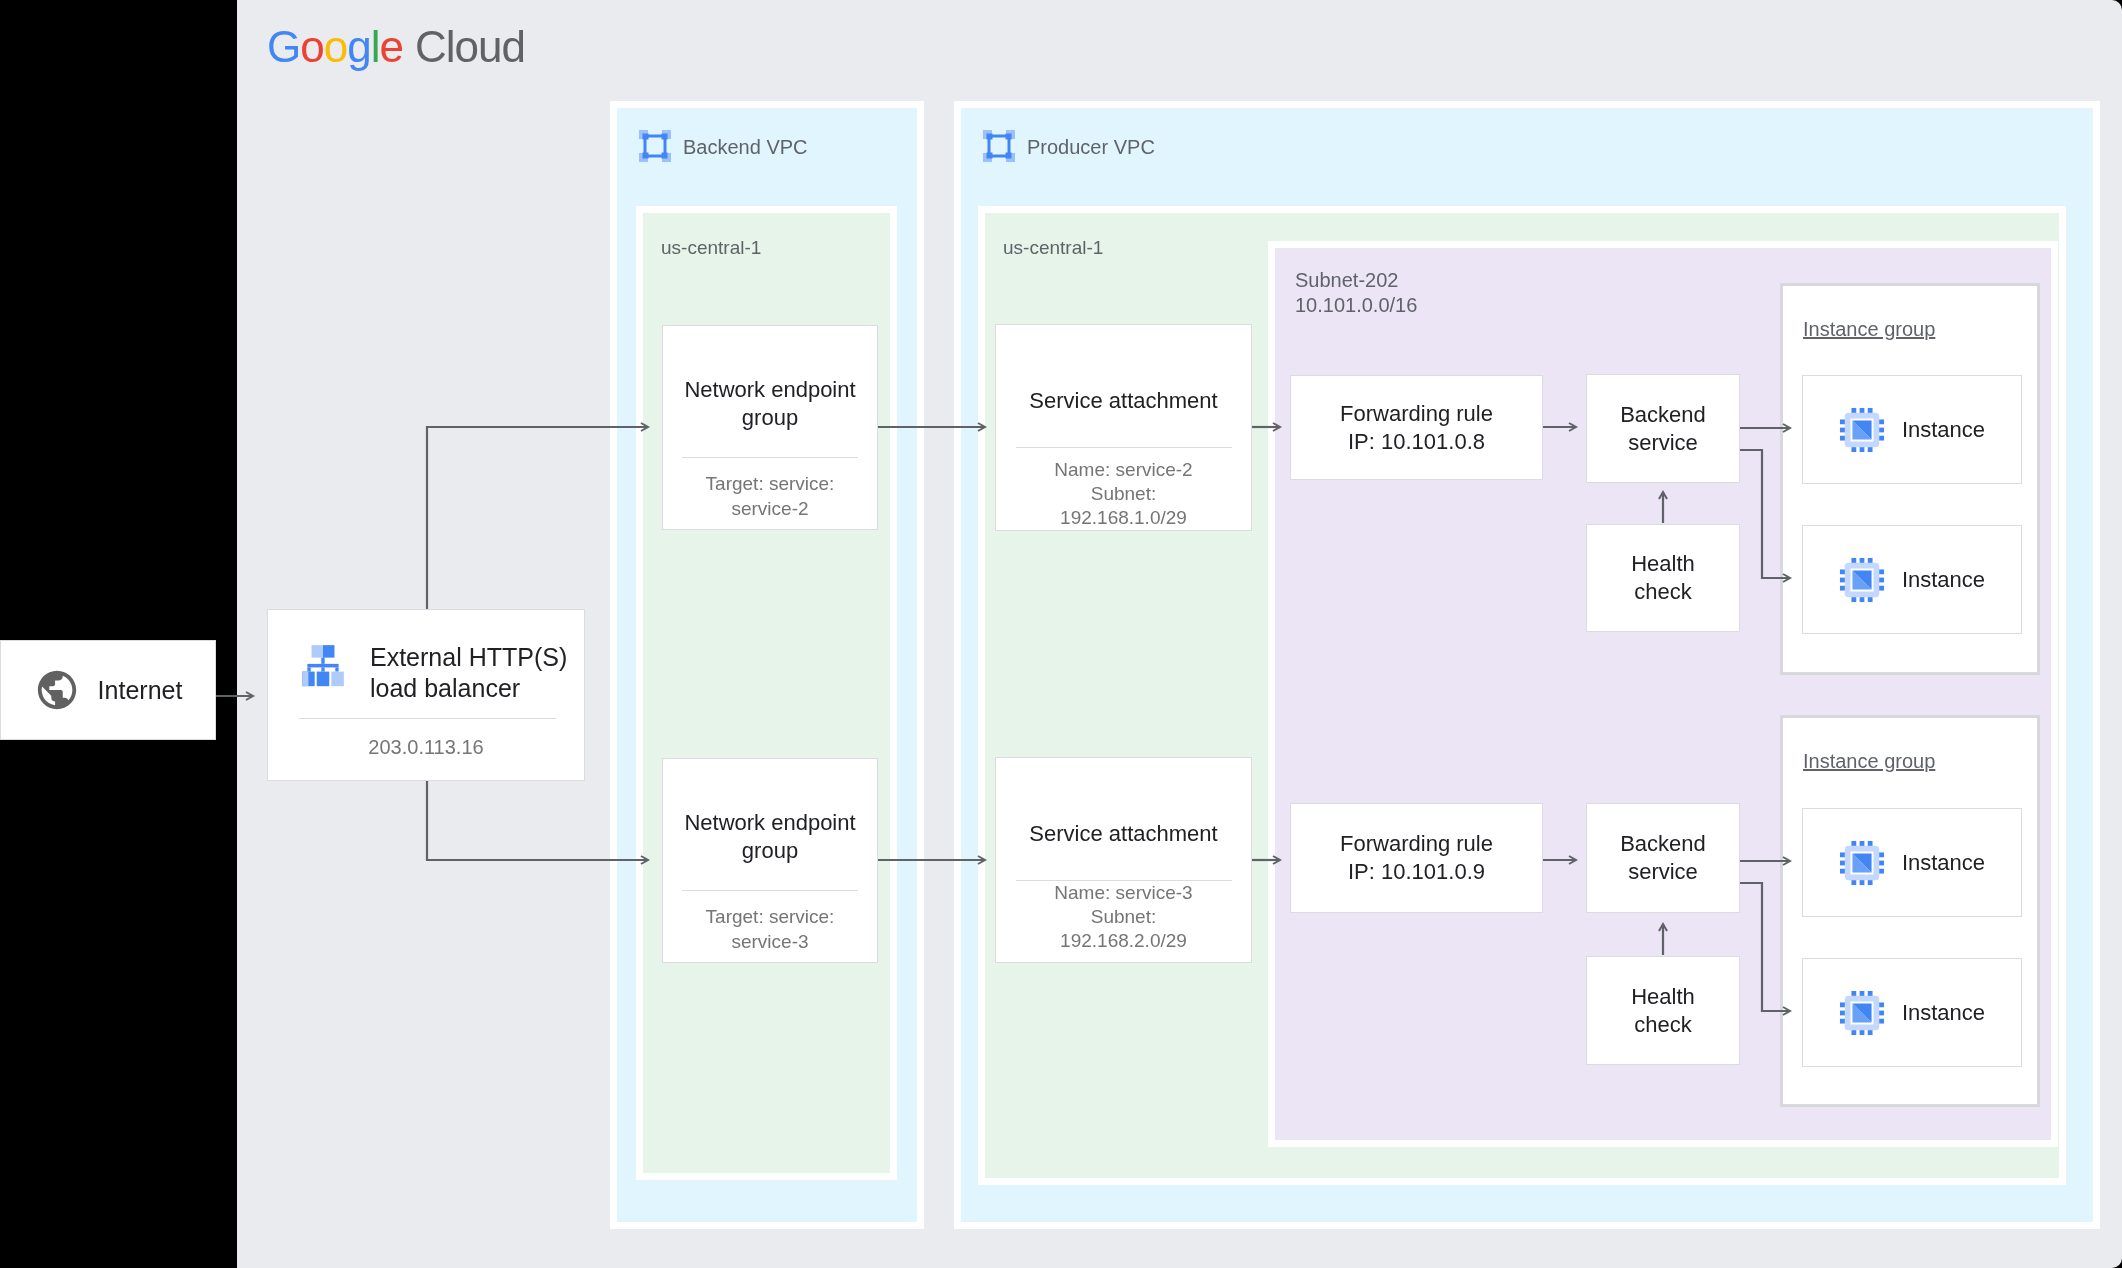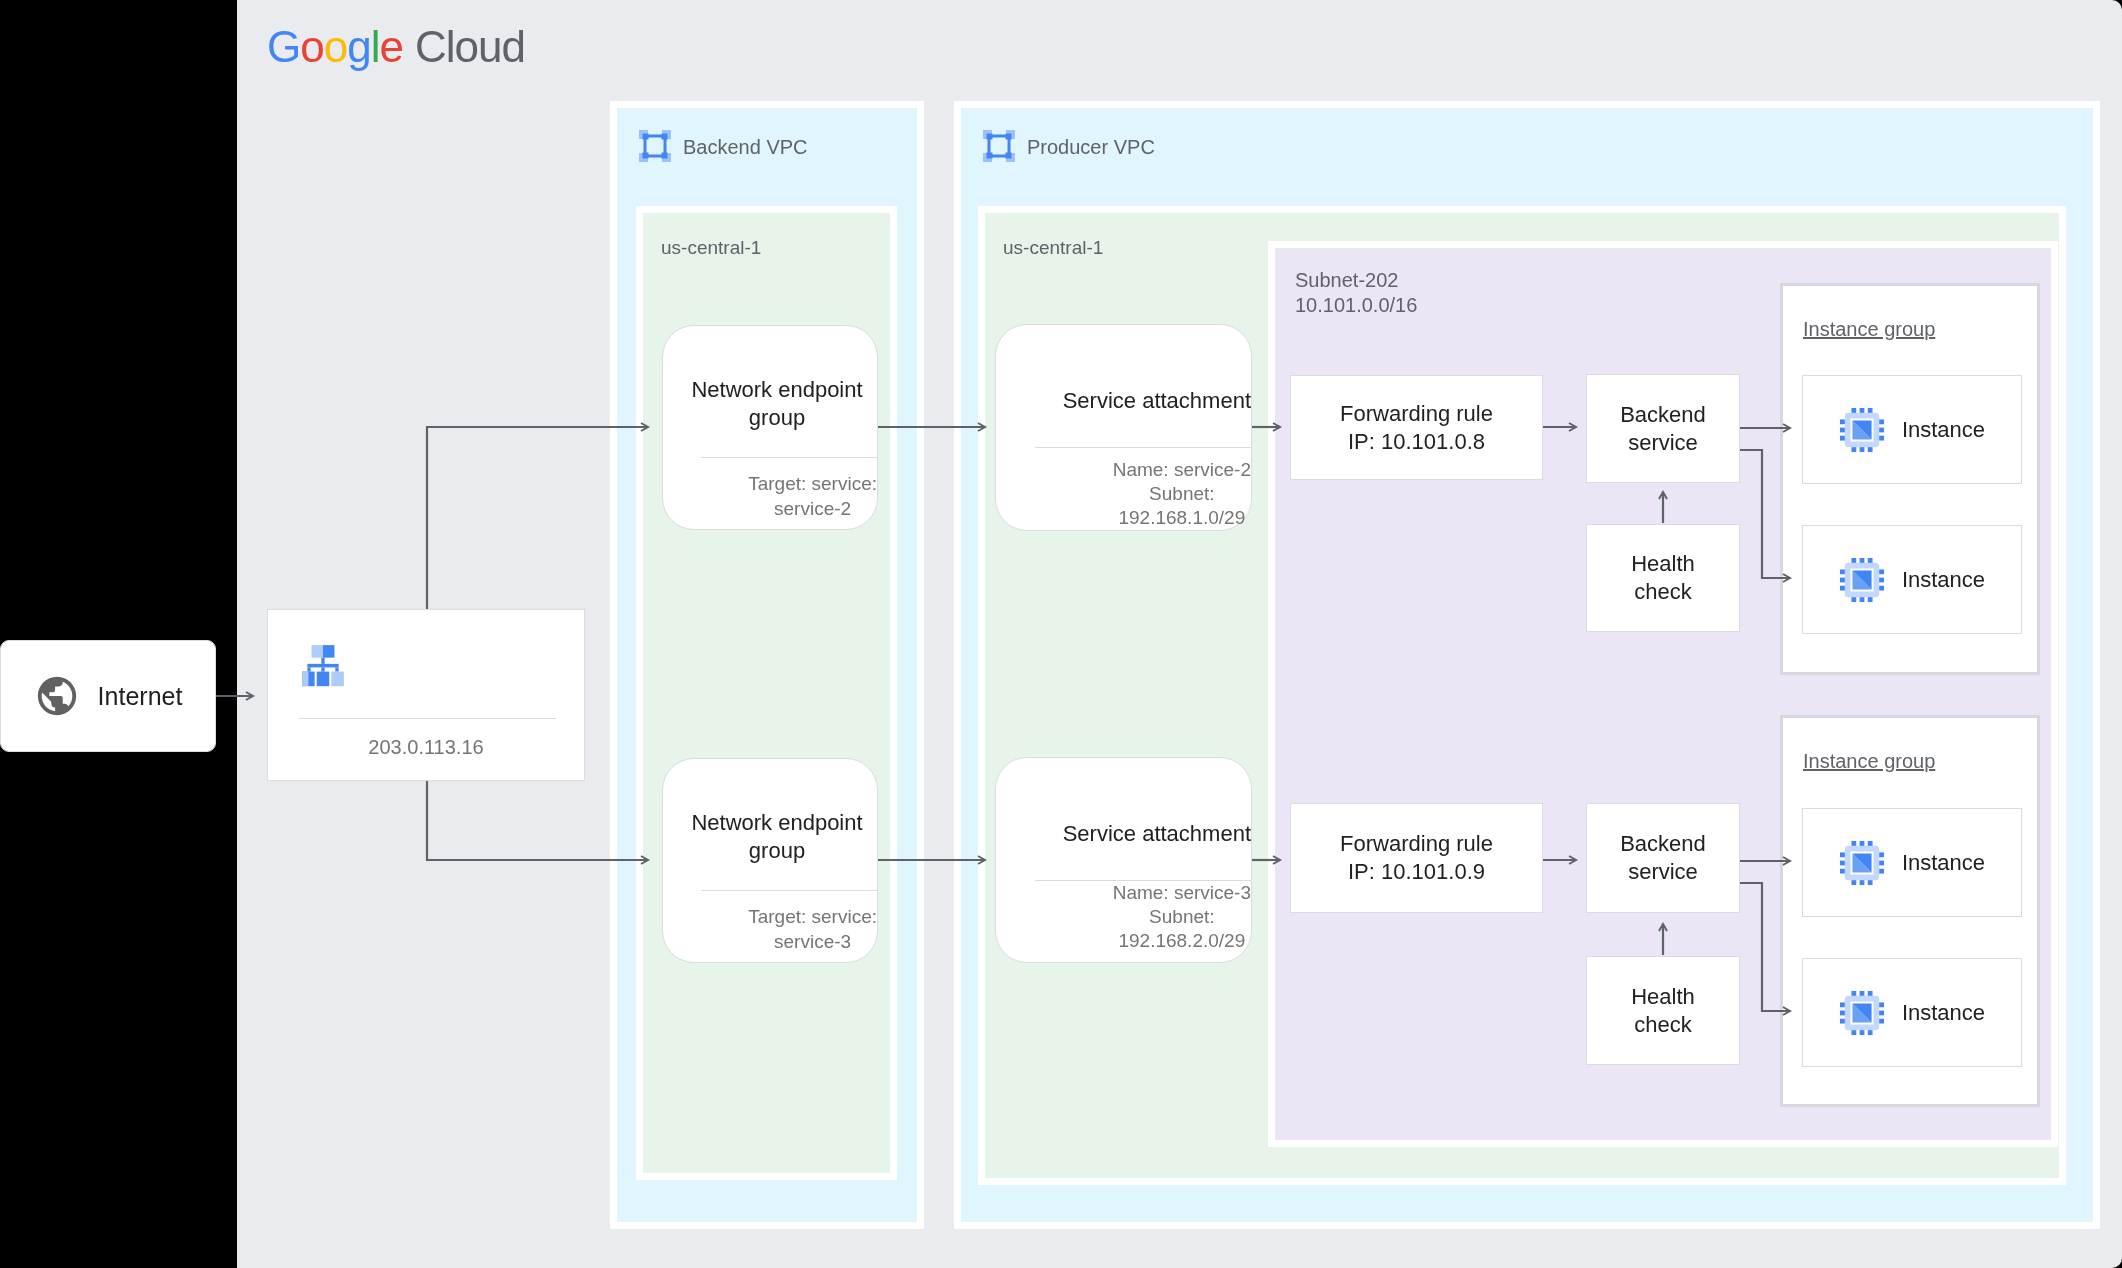--- a/index.html
+++ b/index.html
@@ -18,24 +18,24 @@
   .zone{border:7px solid #fff;}
   .vpc{background:#e1f5fe;}
   .region{background:#e6f4ea;}
   .subnet{background:#ece5f6;}
   .zone-label{position:absolute;color:#5f6368;font-size:20px;line-height:26px;}
   
   .card{background:#fff;border:1px solid #dadce0;}
   .title{color:#202124;font-size:22px;line-height:28px;text-align:center;}
   .sub{color:#757575;font-size:19px;line-height:25px;text-align:center;}
   .divider{height:1px;background:#dadce0;}
-  .center-col{display:flex;flex-direction:column;align-items:flex-end;border-radius:32px;}
+  .center-col{display:flex;flex-direction:column;align-items:center;}
   .center-all{display:flex;flex-direction:column;align-items:center;justify-content:center;text-align:center;}
   
-  #internet{left:0;top:640px;width:216px;height:112px;display:flex;align-items:center;justify-content:center;gap:18px;border-radius:9px;}
+  #internet{left:0;top:640px;width:216px;height:100px;display:flex;align-items:center;justify-content:center;gap:18px;}
   #internet .lbl{color:#202124;font-size:25px;}
   
   #lb{left:267px;top:609px;width:318px;height:172px;}
   #lb .ttl{position:absolute;left:102px;top:32px;width:212px;color:#202124;font-size:25px;line-height:31px;}
   #lb .divider{position:absolute;left:31px;right:28px;top:108px;}
   #lb .ip{position:absolute;left:0;right:0;top:126px;text-align:center;color:#757575;font-size:20px;}
   #lb .icon{position:absolute;left:30px;top:32px;}
   
   .ig{background:#fff;border:3px solid #d6d8db;}
   .ig .ig-label{position:absolute;left:20px;top:32px;color:#5f6368;font-size:20px;text-decoration:underline;}
@@ -137,20 +137,21 @@
   <svg width="46" height="46" viewBox="0 0 24 24">
       <use href="#def-globe"></use>
     </svg>
   <div class="lbl">Internet</div>
 </div>
 
 <div id="lb" class="abs card">
   <svg class="icon" width="50" height="50" viewBox="0 0 48 48">
       <use href="#def-lb"></use>
     </svg>
+  <div class="ttl">External HTTP(S) load balancer</div>
   <div class="divider"></div>
   <div class="ip">203.0.113.16</div>
 </div>
 
 <div class="abs card center-col" style="left:662px;top:325px;width:216px;height:205px;padding-top:50px;">
   <div class="title" style="width:200px;">Network endpoint group</div>
   <div class="divider" style="width:176px;margin-top:25px;"></div>
   <div class="sub" style="margin-top:13px;">
     <div>Target: service:</div>
     <div>service-2</div>

